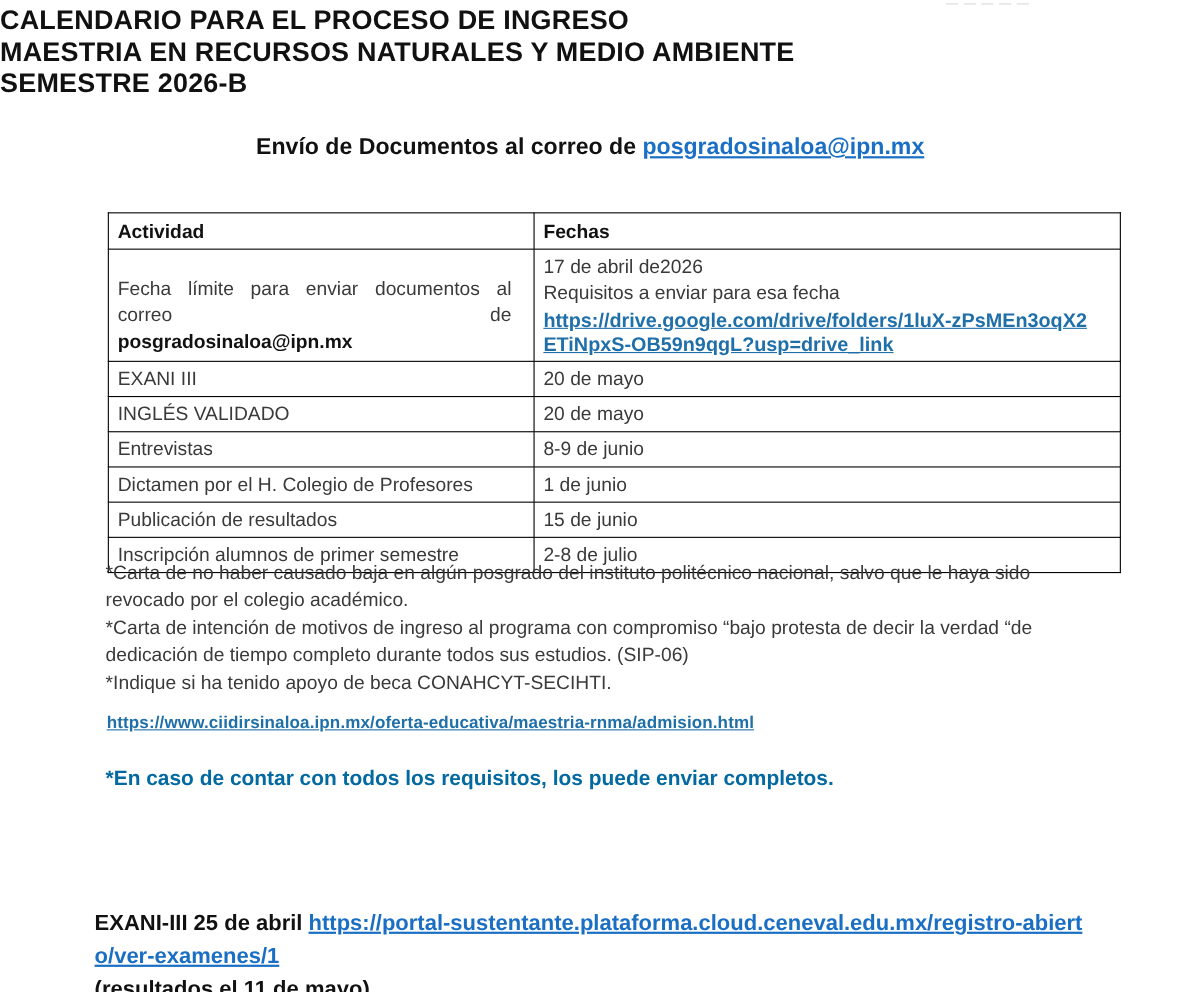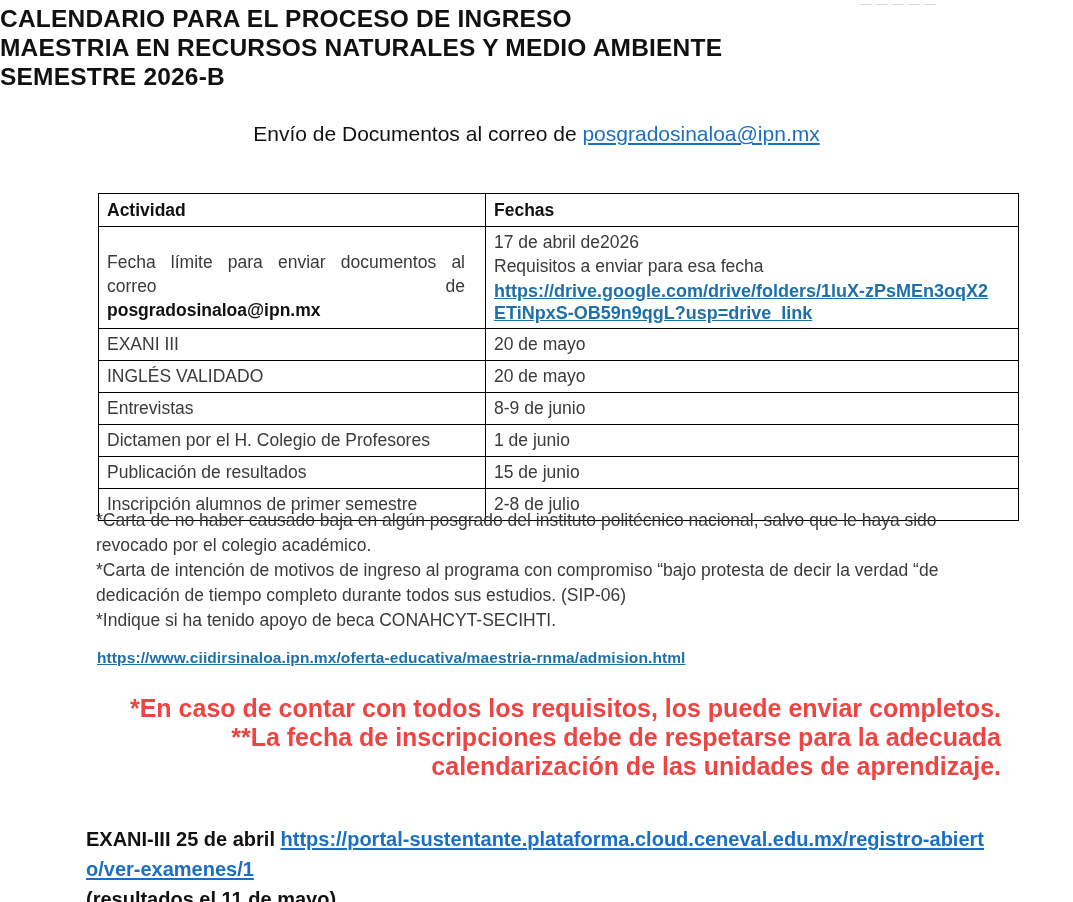--- a/index.html
+++ b/index.html
@@ -49,21 +49,21 @@
     font-weight: bold;
     color: #111111;
     letter-spacing: 0.2px;
     line-height: 29px;
     white-space: nowrap;
   }
 
   .subtitle {
     text-align: center;
     font-size: 21px;
-    font-weight: normal;
+    font-weight: bold;
     color: #111111;
     margin-top: 30px;
     line-height: 26px;
     white-space: nowrap;
   }
   .subtitle .link-email {
     color: #1a6fc4;
     text-decoration: underline;
     text-underline-offset: 2px;
   }
@@ -137,25 +137,24 @@
     color: #1f6fa8;
     line-height: 20px;
     letter-spacing: 0.1px;
   }
 
   .bold-notes {
     position: absolute;
     left: 96px;
     top: 694px;
     width: 905px;
-    font-size: 25px;
-    font-weight: bold;
-    color: #ef4444;
+    font-size: 19px;
+    font-weight: bold;
+    color: #0369a1;
     line-height: 29px;
-    text-align: right;
   }
   .bold-notes p { margin: 0; }
 
   .exani-block {
     position: absolute;
     left: 86px;
     top: 800px;
     width: 900px;
     font-size: 20px;
     font-weight: bold;
@@ -242,21 +241,20 @@
   <div class="notes">
     <p>*Carta de no haber causado baja en algún posgrado del instituto politécnico nacional, salvo que le haya sido revocado por el colegio académico.</p>
     <p>*Carta de intención de motivos de ingreso al programa con compromiso “bajo protesta de decir la verdad “de dedicación de tiempo completo durante todos sus estudios. (SIP-06)</p>
     <p>*Indique si ha tenido apoyo de beca CONAHCYT-SECIHTI.</p>
   </div>
 
   <a class="ciidir-link" href="#">https://www.ciidirsinaloa.ipn.mx/oferta-educativa/maestria-rnma/admision.html</a>
 
   <div class="bold-notes">
     <p>*En caso de contar con todos los requisitos, los puede enviar completos.</p>
-    <p>**La fecha de inscripciones debe de respetarse para la adecuada calendarización de las unidades de aprendizaje.</p>
   </div>
 
   <div class="exani-block">
     <p><span>EXANI-III 25 de abril </span><a class="ceneval-link" href="#">https://portal-sustentante.plataforma.cloud.ceneval.edu.mx/registro-abierto/ver-examenes/1</a></p>
     <p>(resultados el 11 de mayo)</p>
   </div>
 
 </div>
 
 </body></html>

